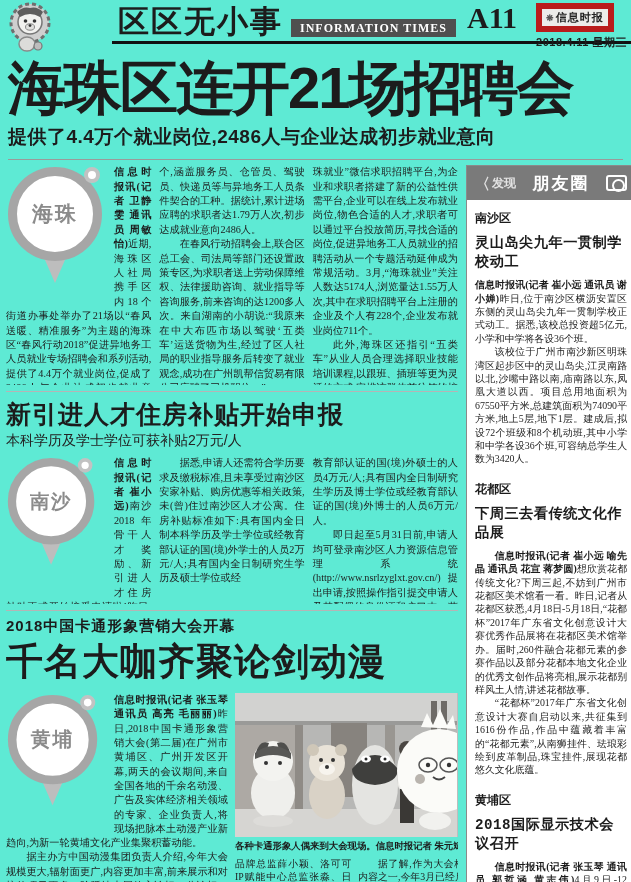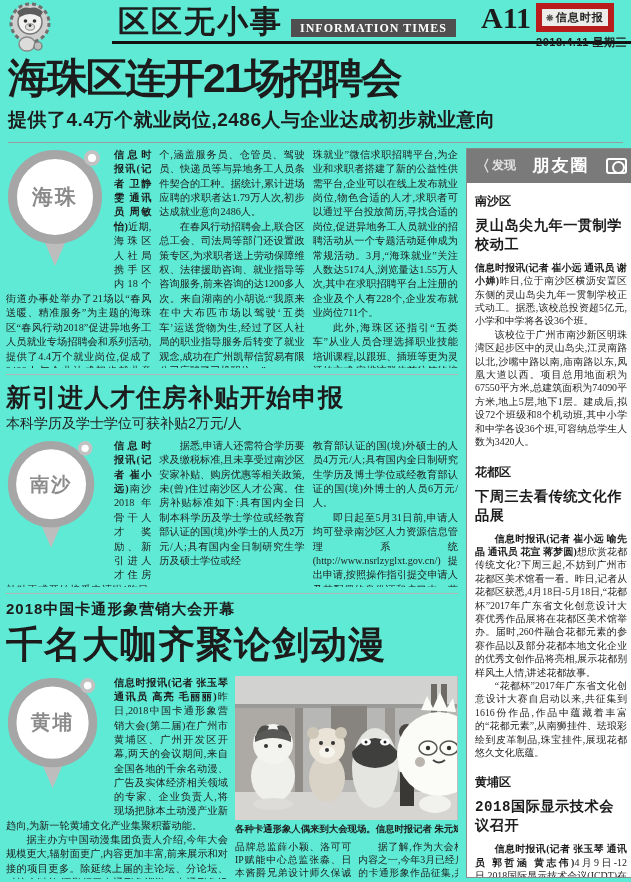--- a/index.html
+++ b/index.html
@@ -10,30 +10,30 @@
     font-family: "Liberation Serif", serif;
   }
   
   .masthead { position: relative; height: 50px; }
   .mast-rule { position: absolute; left: 112px; right: 0; top: 41px; height: 3px; background: #111; }
   .logo { position: absolute; left: 7px; top: 2px; }
   .mast-row { position: absolute; left: 118px; top: 6px; display: flex; align-items: flex-end; }
   .mast-title { font-family: "Liberation Sans", sans-serif; font-weight: 900; font-size: 31px; letter-spacing: 2px; line-height: 1; }
   .mast-banner { background: #4f4f4f; color: #fff; font-family: "Liberation Serif", serif; font-weight: bold;
     font-size: 12px; letter-spacing: 1px; padding: 2px 9px 1px; margin-left: 8px; }
-  .pageno-block { position: absolute; right: 4px; top: 3px; display: flex; align-items: flex-start; gap: 5px; }
+  .pageno-block { position: absolute; right: 4px; top: 3px; display: flex; align-items: flex-start; gap: 19px; }
   .pageno { font-family: "Liberation Serif", serif; font-weight: bold; font-size: 30px; line-height: 1; }
   .paper-col { display: flex; flex-direction: column; align-items: flex-start; }
   .paper-box { border: 6px solid #b91c1c; background: #ececea; font-family: "Liberation Sans", sans-serif;
     font-weight: bold; font-size: 11px; padding: 1px 4px; letter-spacing: 1px; color:#222; }
   .paper-star { font-size: 9px; margin-right: 1px; color:#555; }
   .mast-date { font-family: "Liberation Sans", sans-serif; font-weight: bold; font-size: 11px; margin-top: 3px; letter-spacing: .5px; }
   
   .lead { padding: 8px 8px 0 8px; }
-  .lead h1 { font-family: "Liberation Sans", sans-serif; font-weight: 900; font-size: 41px;
+  .lead h1 { font-family: "Liberation Sans", sans-serif; font-weight: 900; font-size: 58px;
     letter-spacing: -2px; line-height: 1.02; }
   .lead .sub { font-family: "Liberation Sans", sans-serif; font-weight: 600; font-size: 19px; margin-top: 7px; letter-spacing: .5px; }
   .lead-rule { border: none; border-top: 1px solid #9a9a9a; margin: 9px 0 0; }
   
   .content { display: flex; gap: 8px; padding: 5px 3px 0 6px; height: 736px; overflow: hidden; }
   .main { width: 452px; flex: none; }
   
   .a-cols { display: flex; gap: 8px; }
   .col { flex: 1; font-size: 10.2px; line-height: 14.4px; text-align: justify; }
   .col p, .a3-left p, .a3-cols p, .m-item p { margin: 0; text-indent: 2em; }

